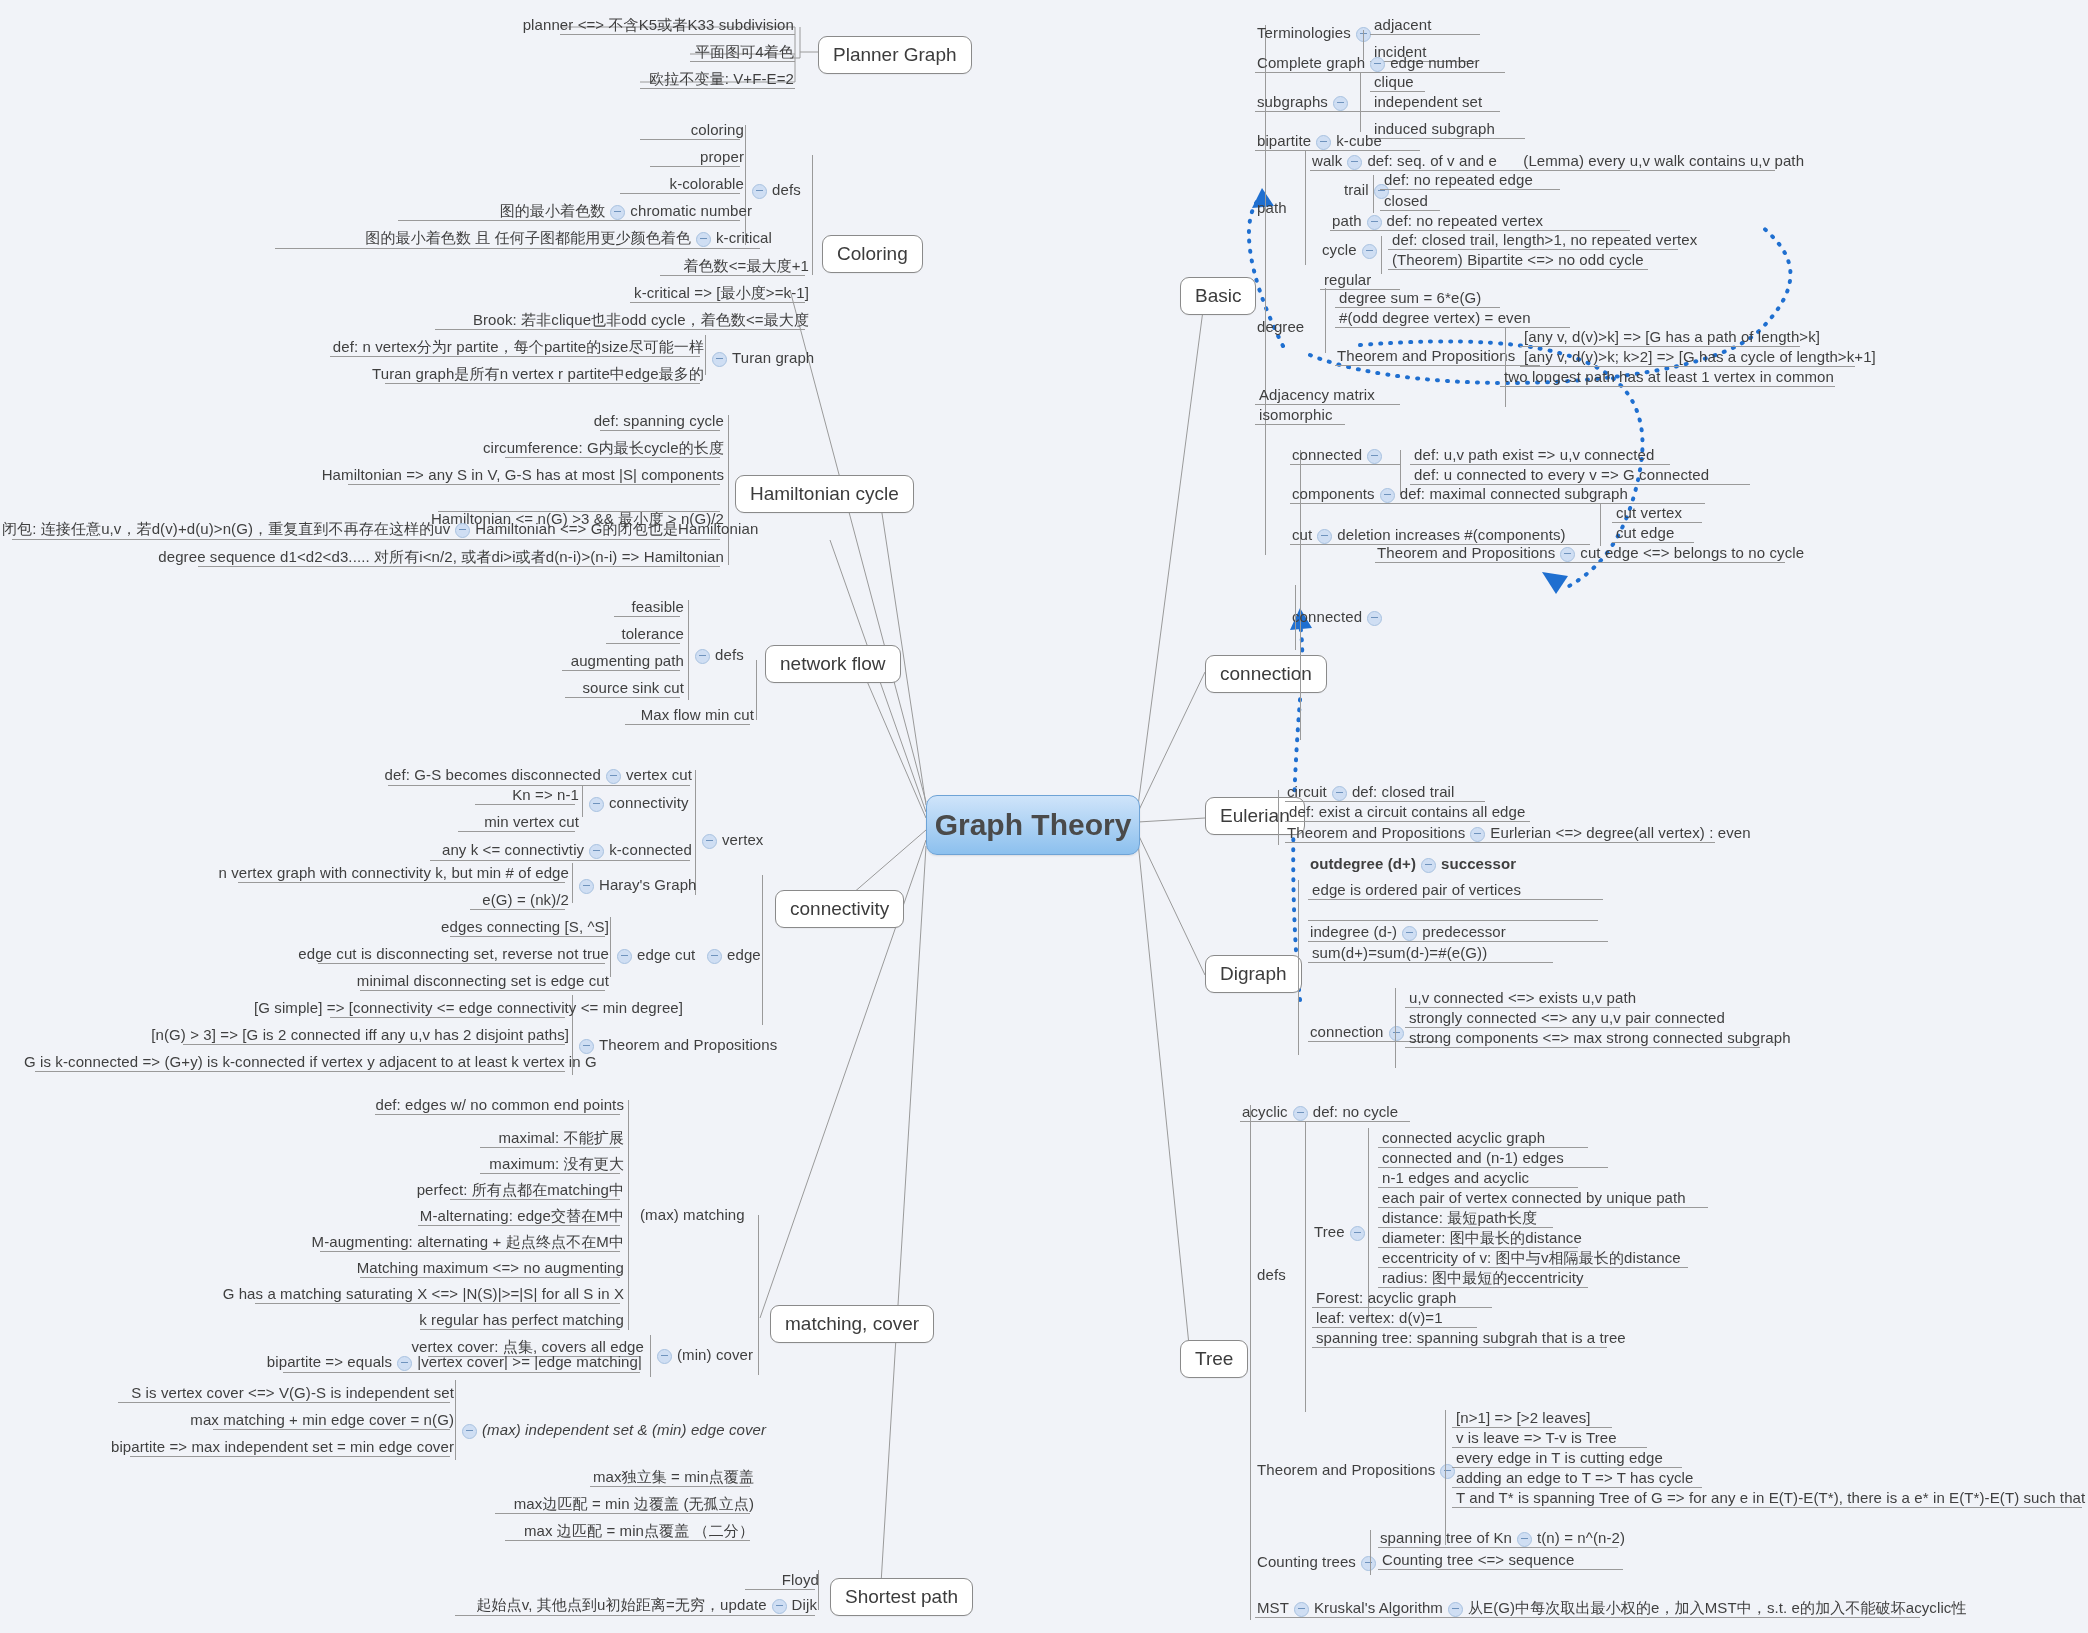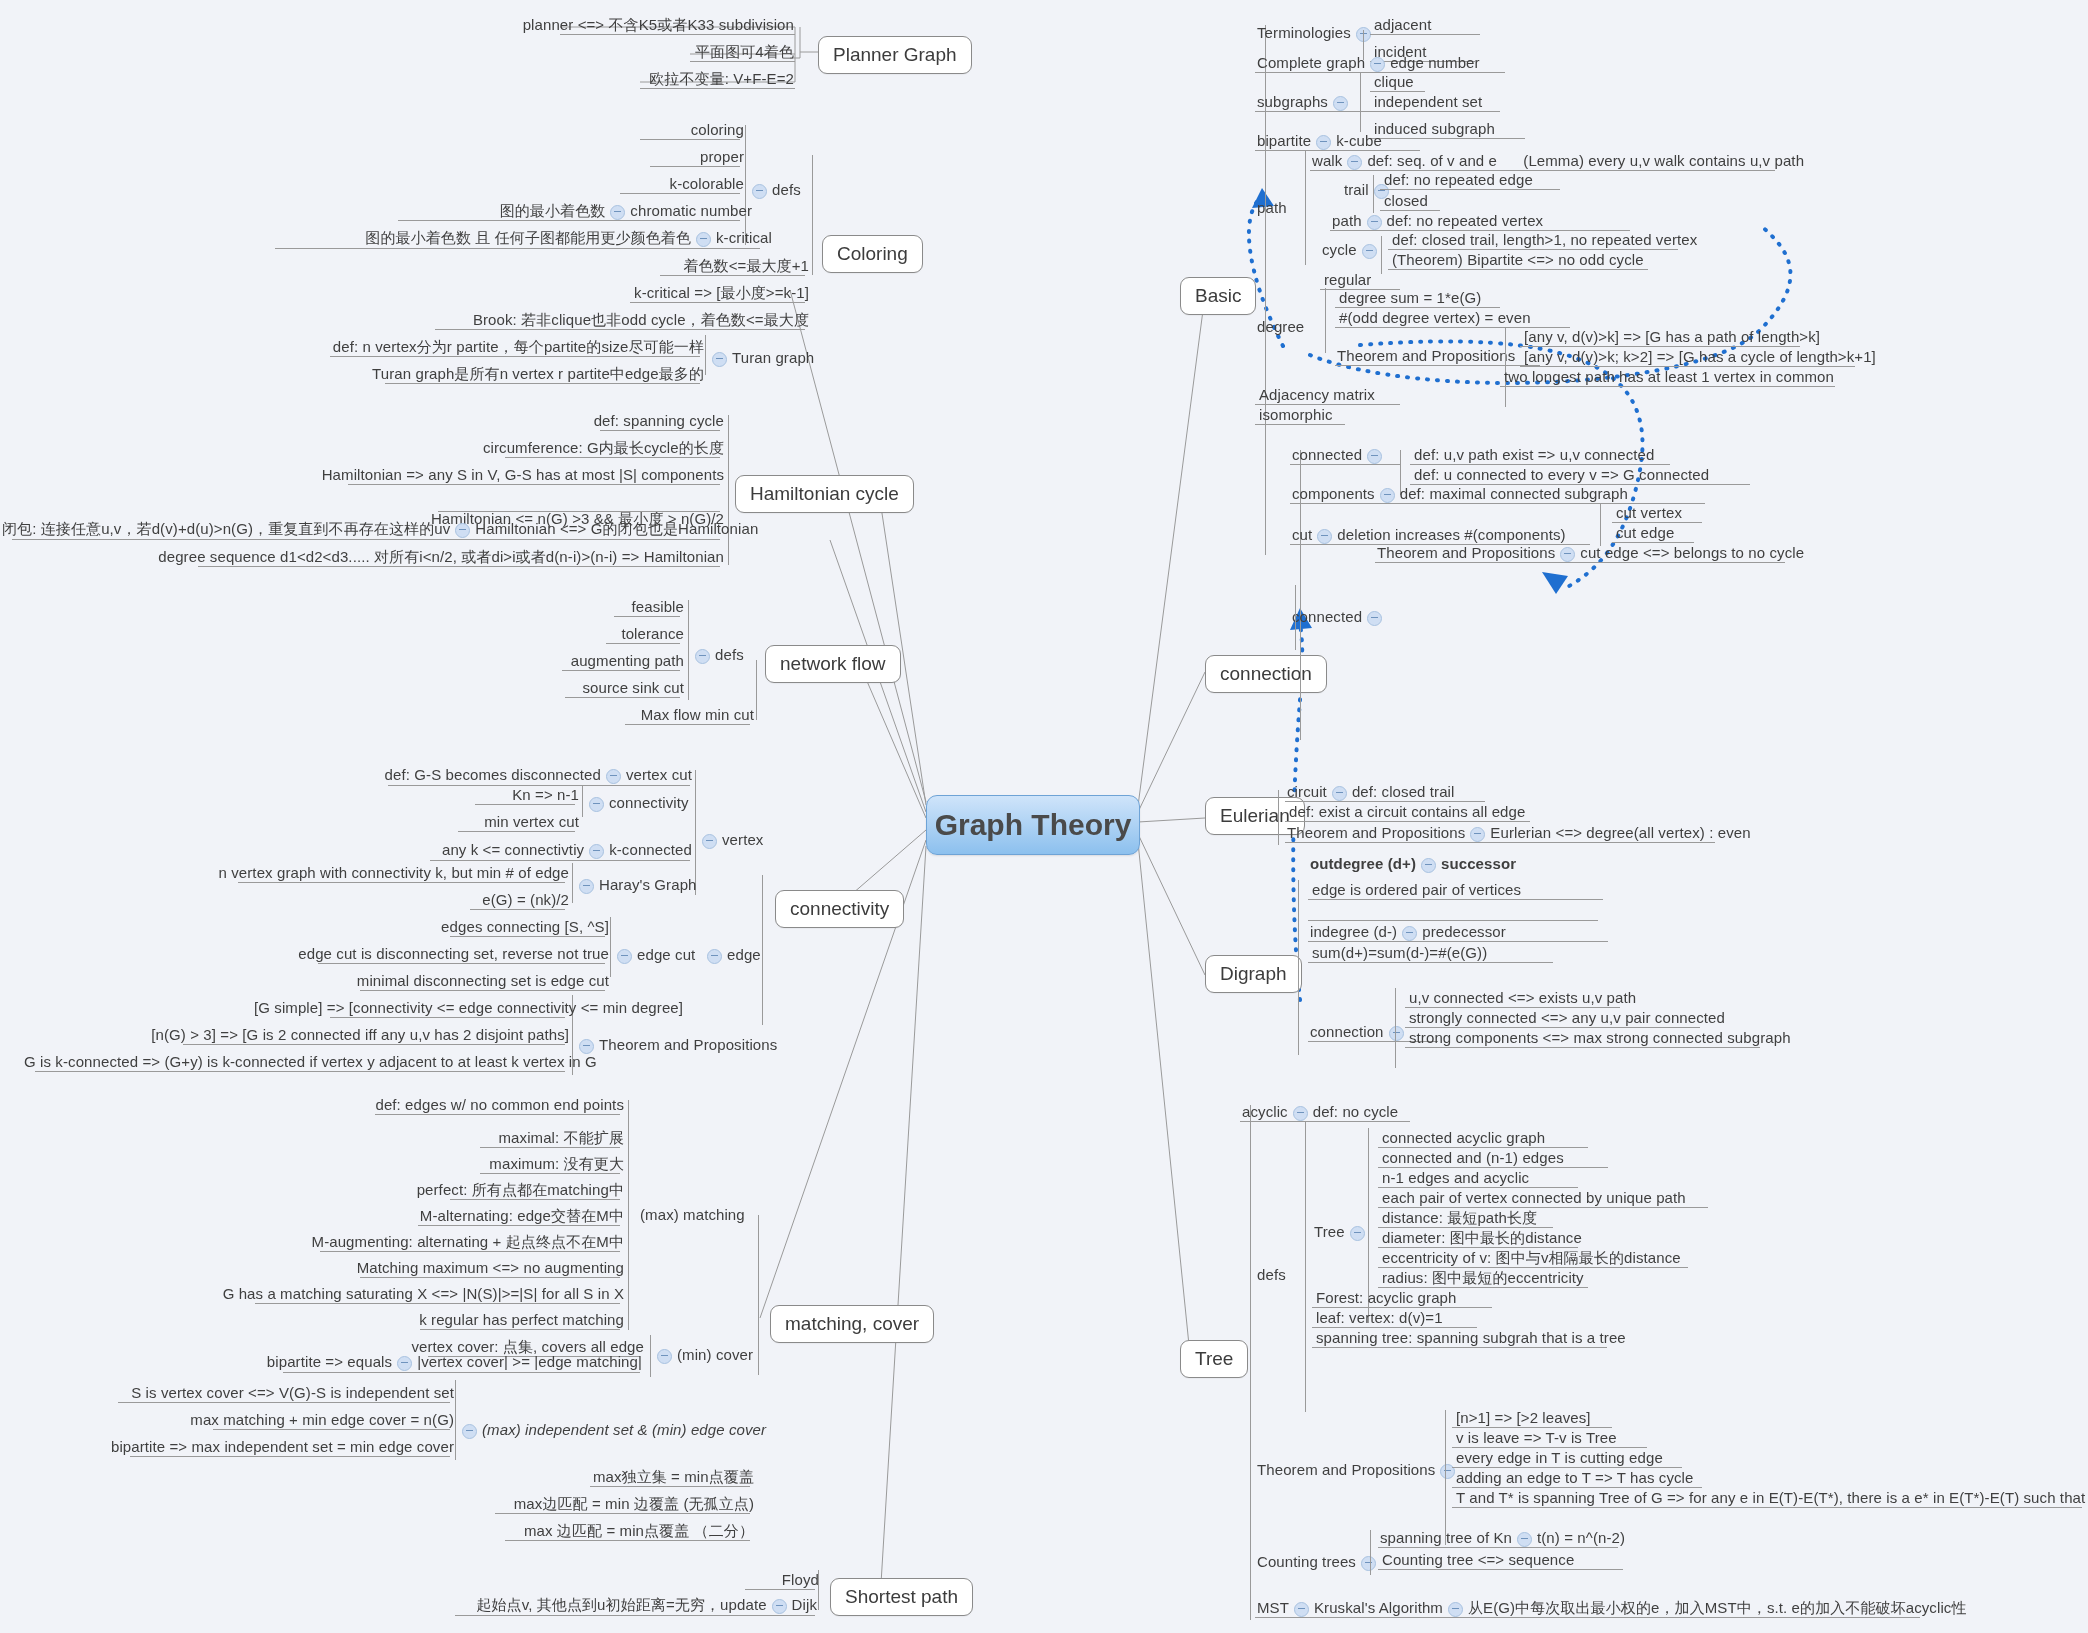--- a/index.html
+++ b/index.html
@@ -540,21 +540,21 @@
   <div class="node leaf la" style="left:1320px;top:270px;width:200px;">
     <span>regular</span>
   </div>
   <div class="ul" style="left:1320px;top:289px;width:80px;"></div>
 
   <div class="node mid la" style="left:1255px;top:317px;">
     <span>degree</span>
   </div>
   <div class="grp" style="left:1325px;top:288px;height:65px;"></div>
   <div class="node leaf la" style="left:1335px;top:288px;width:300px;">
-    <span>degree sum = 1*e(G)</span>
+    <span>degree sum = 6*e(G)</span>
   </div>
   <div class="ul" style="left:1335px;top:307px;width:165px;"></div>
   <div class="node leaf la" style="left:1335px;top:308px;width:320px;">
     <span>#(odd degree vertex) = even</span>
   </div>
   <div class="ul" style="left:1335px;top:327px;width:235px;"></div>
 
   <div class="node mid la" style="left:1335px;top:346px;">
     <span>Theorem and Propositions</span>
   </div>

